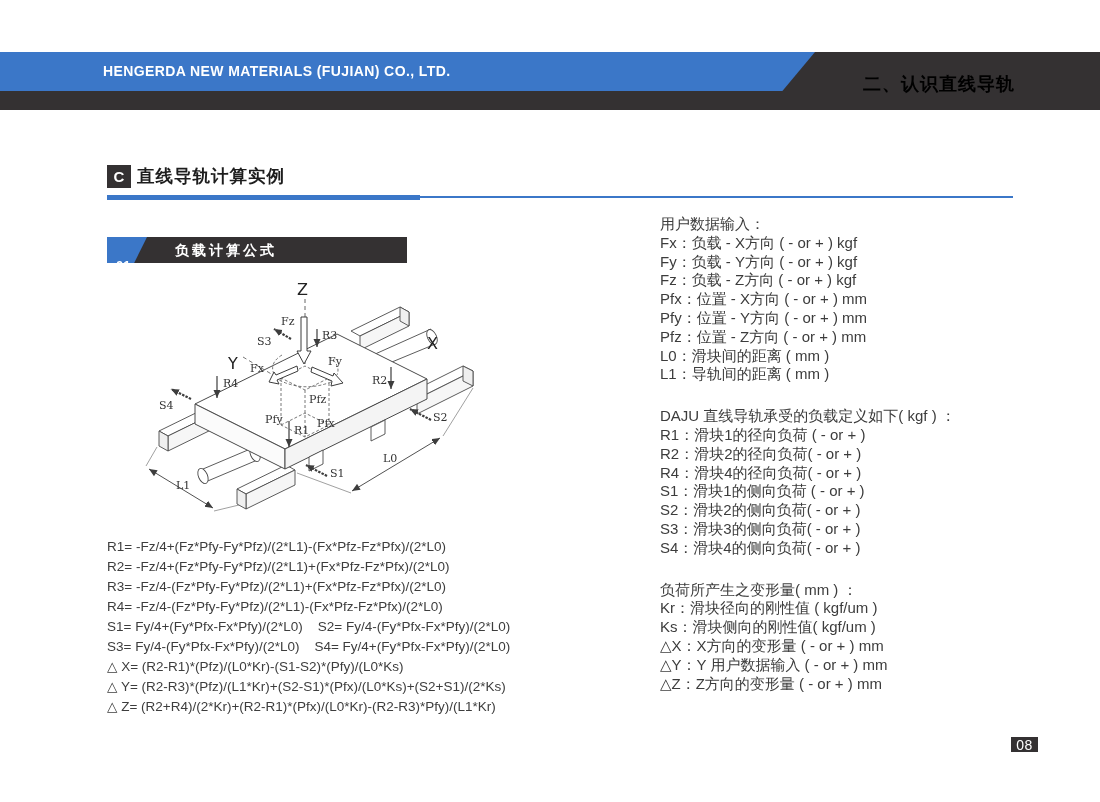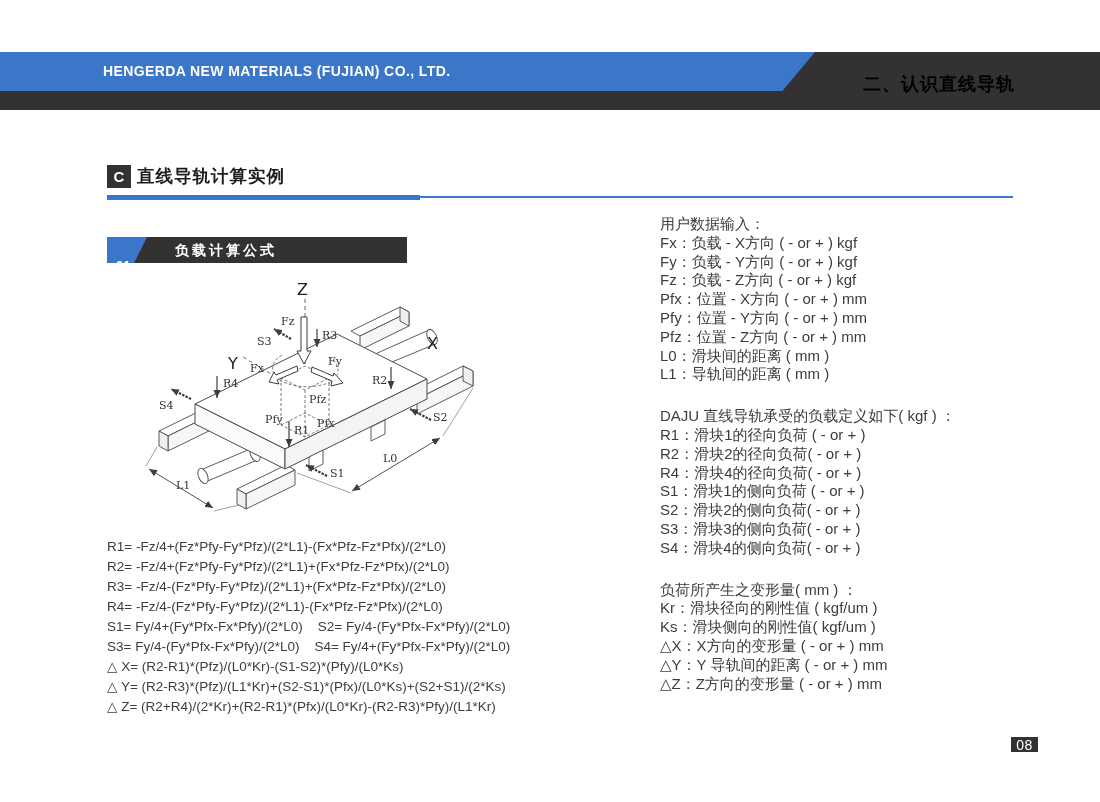--- a/index.html
+++ b/index.html
@@ -234,20 +234,20 @@
       <div class="ln">S1：滑块1的侧向负荷 ( - or + )</div>
       <div class="ln">S2：滑块2的侧向负荷( - or + )</div>
       <div class="ln">S3：滑块3的侧向负荷( - or + )</div>
       <div class="ln">S4：滑块4的侧向负荷( - or + )</div>
     </div>
     <div class="grp">
       <div class="ln">负荷所产生之变形量( mm ) ：</div>
       <div class="ln">Kr：滑块径向的刚性值 ( kgf/um )</div>
       <div class="ln">Ks：滑块侧向的刚性值( kgf/um )</div>
       <div class="ln">△X：X方向的变形量 ( - or + ) mm</div>
-      <div class="ln">△Y：Y 导轨间的距离 ( - or + ) mm</div>
+      <div class="ln">△Y：Y 用户数据输入 ( - or + ) mm</div>
       <div class="ln">△Z：Z方向的变形量 ( - or + ) mm</div>
     </div>
   </div>
 
   <div class="pagenum">08</div>
 
 </div>
 
 </body></html>

